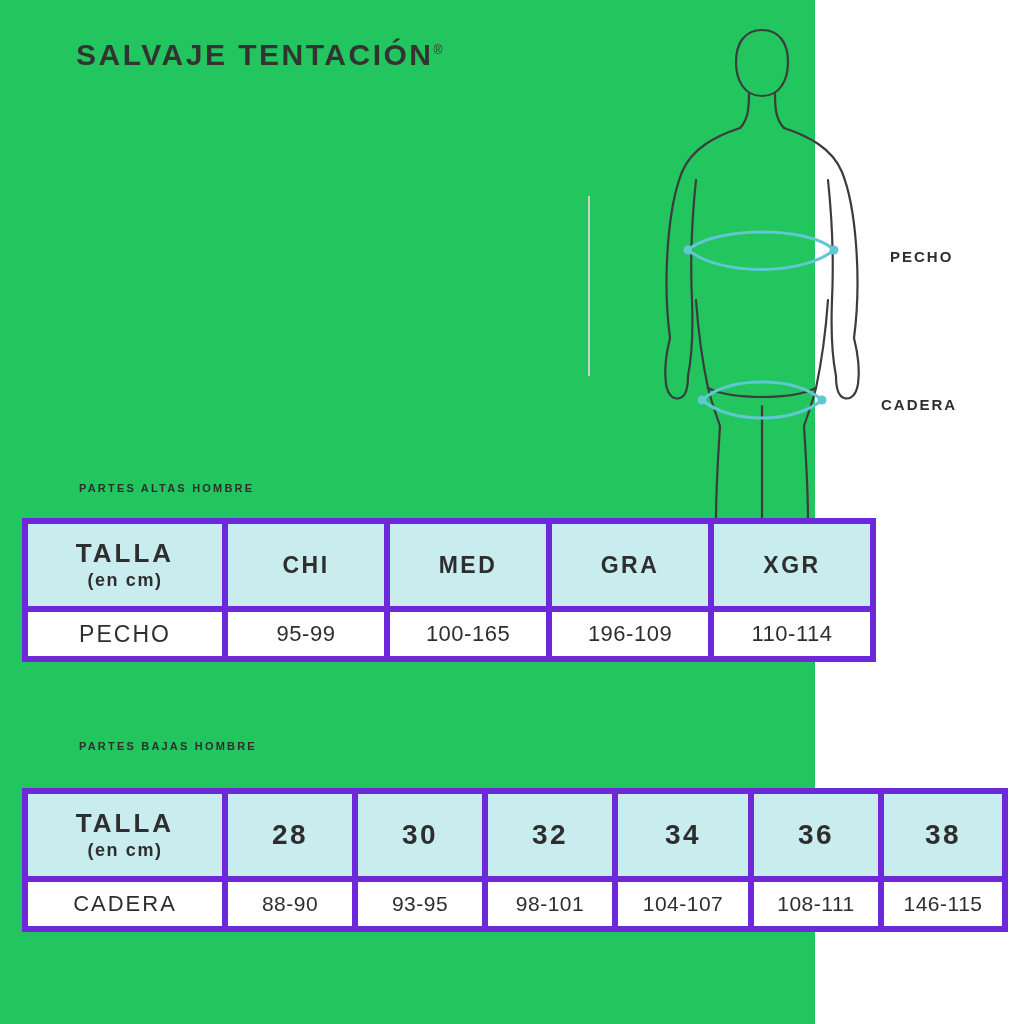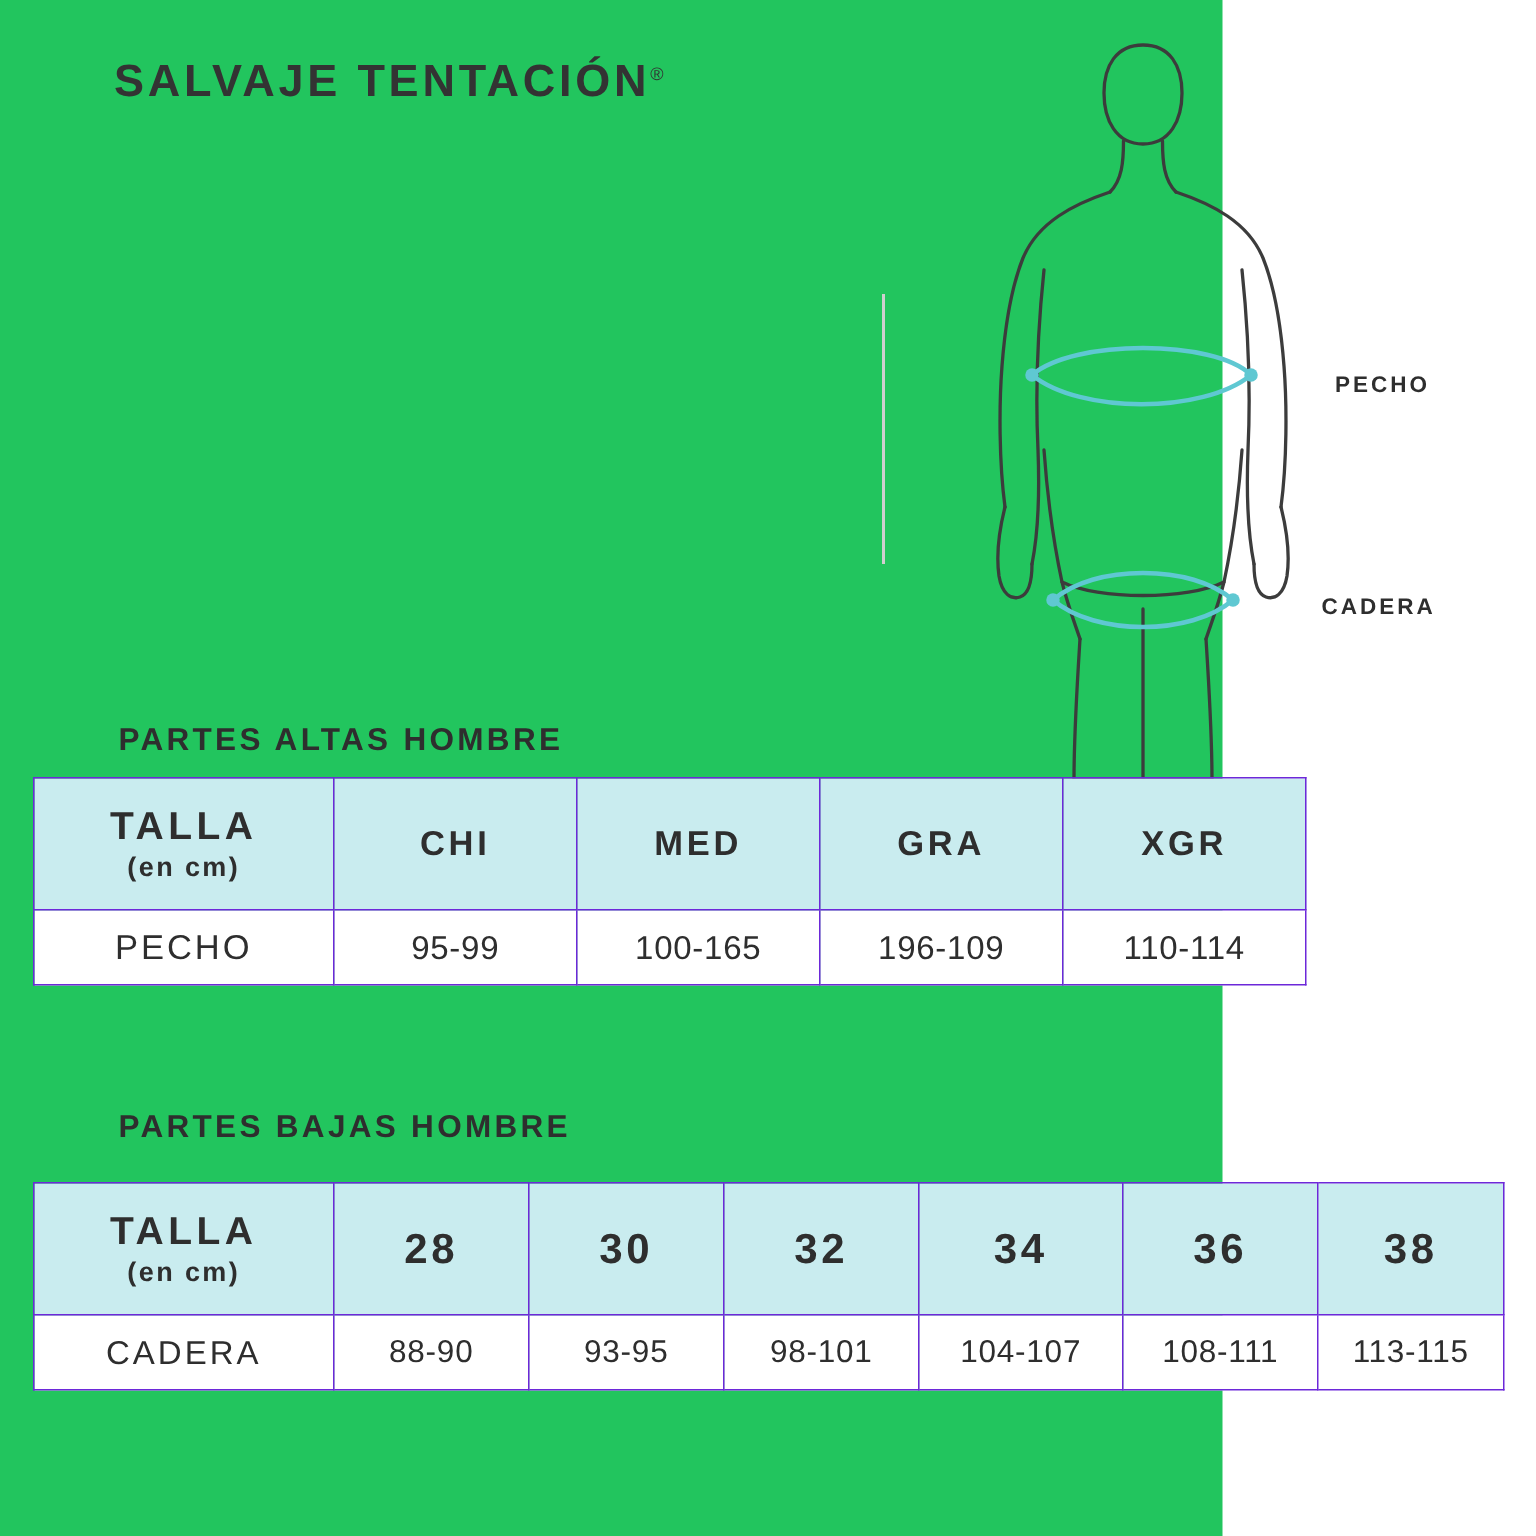--- a/index.html
+++ b/index.html
@@ -85,40 +85,40 @@
     letter-spacing: 2px;
     color: #2e2e2e;
     white-space: nowrap;
   }
   .fig-label.pecho { left: 890px; top: 248px; }
   .fig-label.cadera { left: 881px; top: 396px; }
 
   
   .section-title {
     position: absolute;
-    font-size: 21px;
+    font-size: 11px;
     font-weight: 700;
     letter-spacing: 2.2px;
     color: #2e2e2e;
     white-space: nowrap;
   }
   .section-title.upper { left: 79px; top: 482px; }
   .section-title.lower { left: 79px; top: 740px; }
 
   
   table {
     position: absolute;
     border-collapse: collapse;
     table-layout: fixed;
   }
   table.upper { left: 22px; top: 518px; width: 848px; }
   table.lower { left: 22px; top: 788px; width: 980px; }
 
   td, th {
-    border: 1px solid #6d28d9;
+    border: 6px solid #6d28d9;
     text-align: center;
     vertical-align: middle;
     font-weight: 400;
   }
   thead td, thead th {
     background: #c9ecef;
     height: 88px;
   }
   tbody td {
     background: #ffffff;
@@ -277,18 +277,18 @@
       </tr>
     </thead>
     <tbody>
       <tr>
         <td class="row-label">CADERA</td>
         <td class="cell-val">88-90</td>
         <td class="cell-val">93-95</td>
         <td class="cell-val">98-101</td>
         <td class="cell-val">104-107</td>
         <td class="cell-val">108-111</td>
-        <td class="cell-val">113-115</td>
+        <td class="cell-val">146-115</td>
       </tr>
     </tbody>
   </table>
 
 </div>
 
 </body></html>

